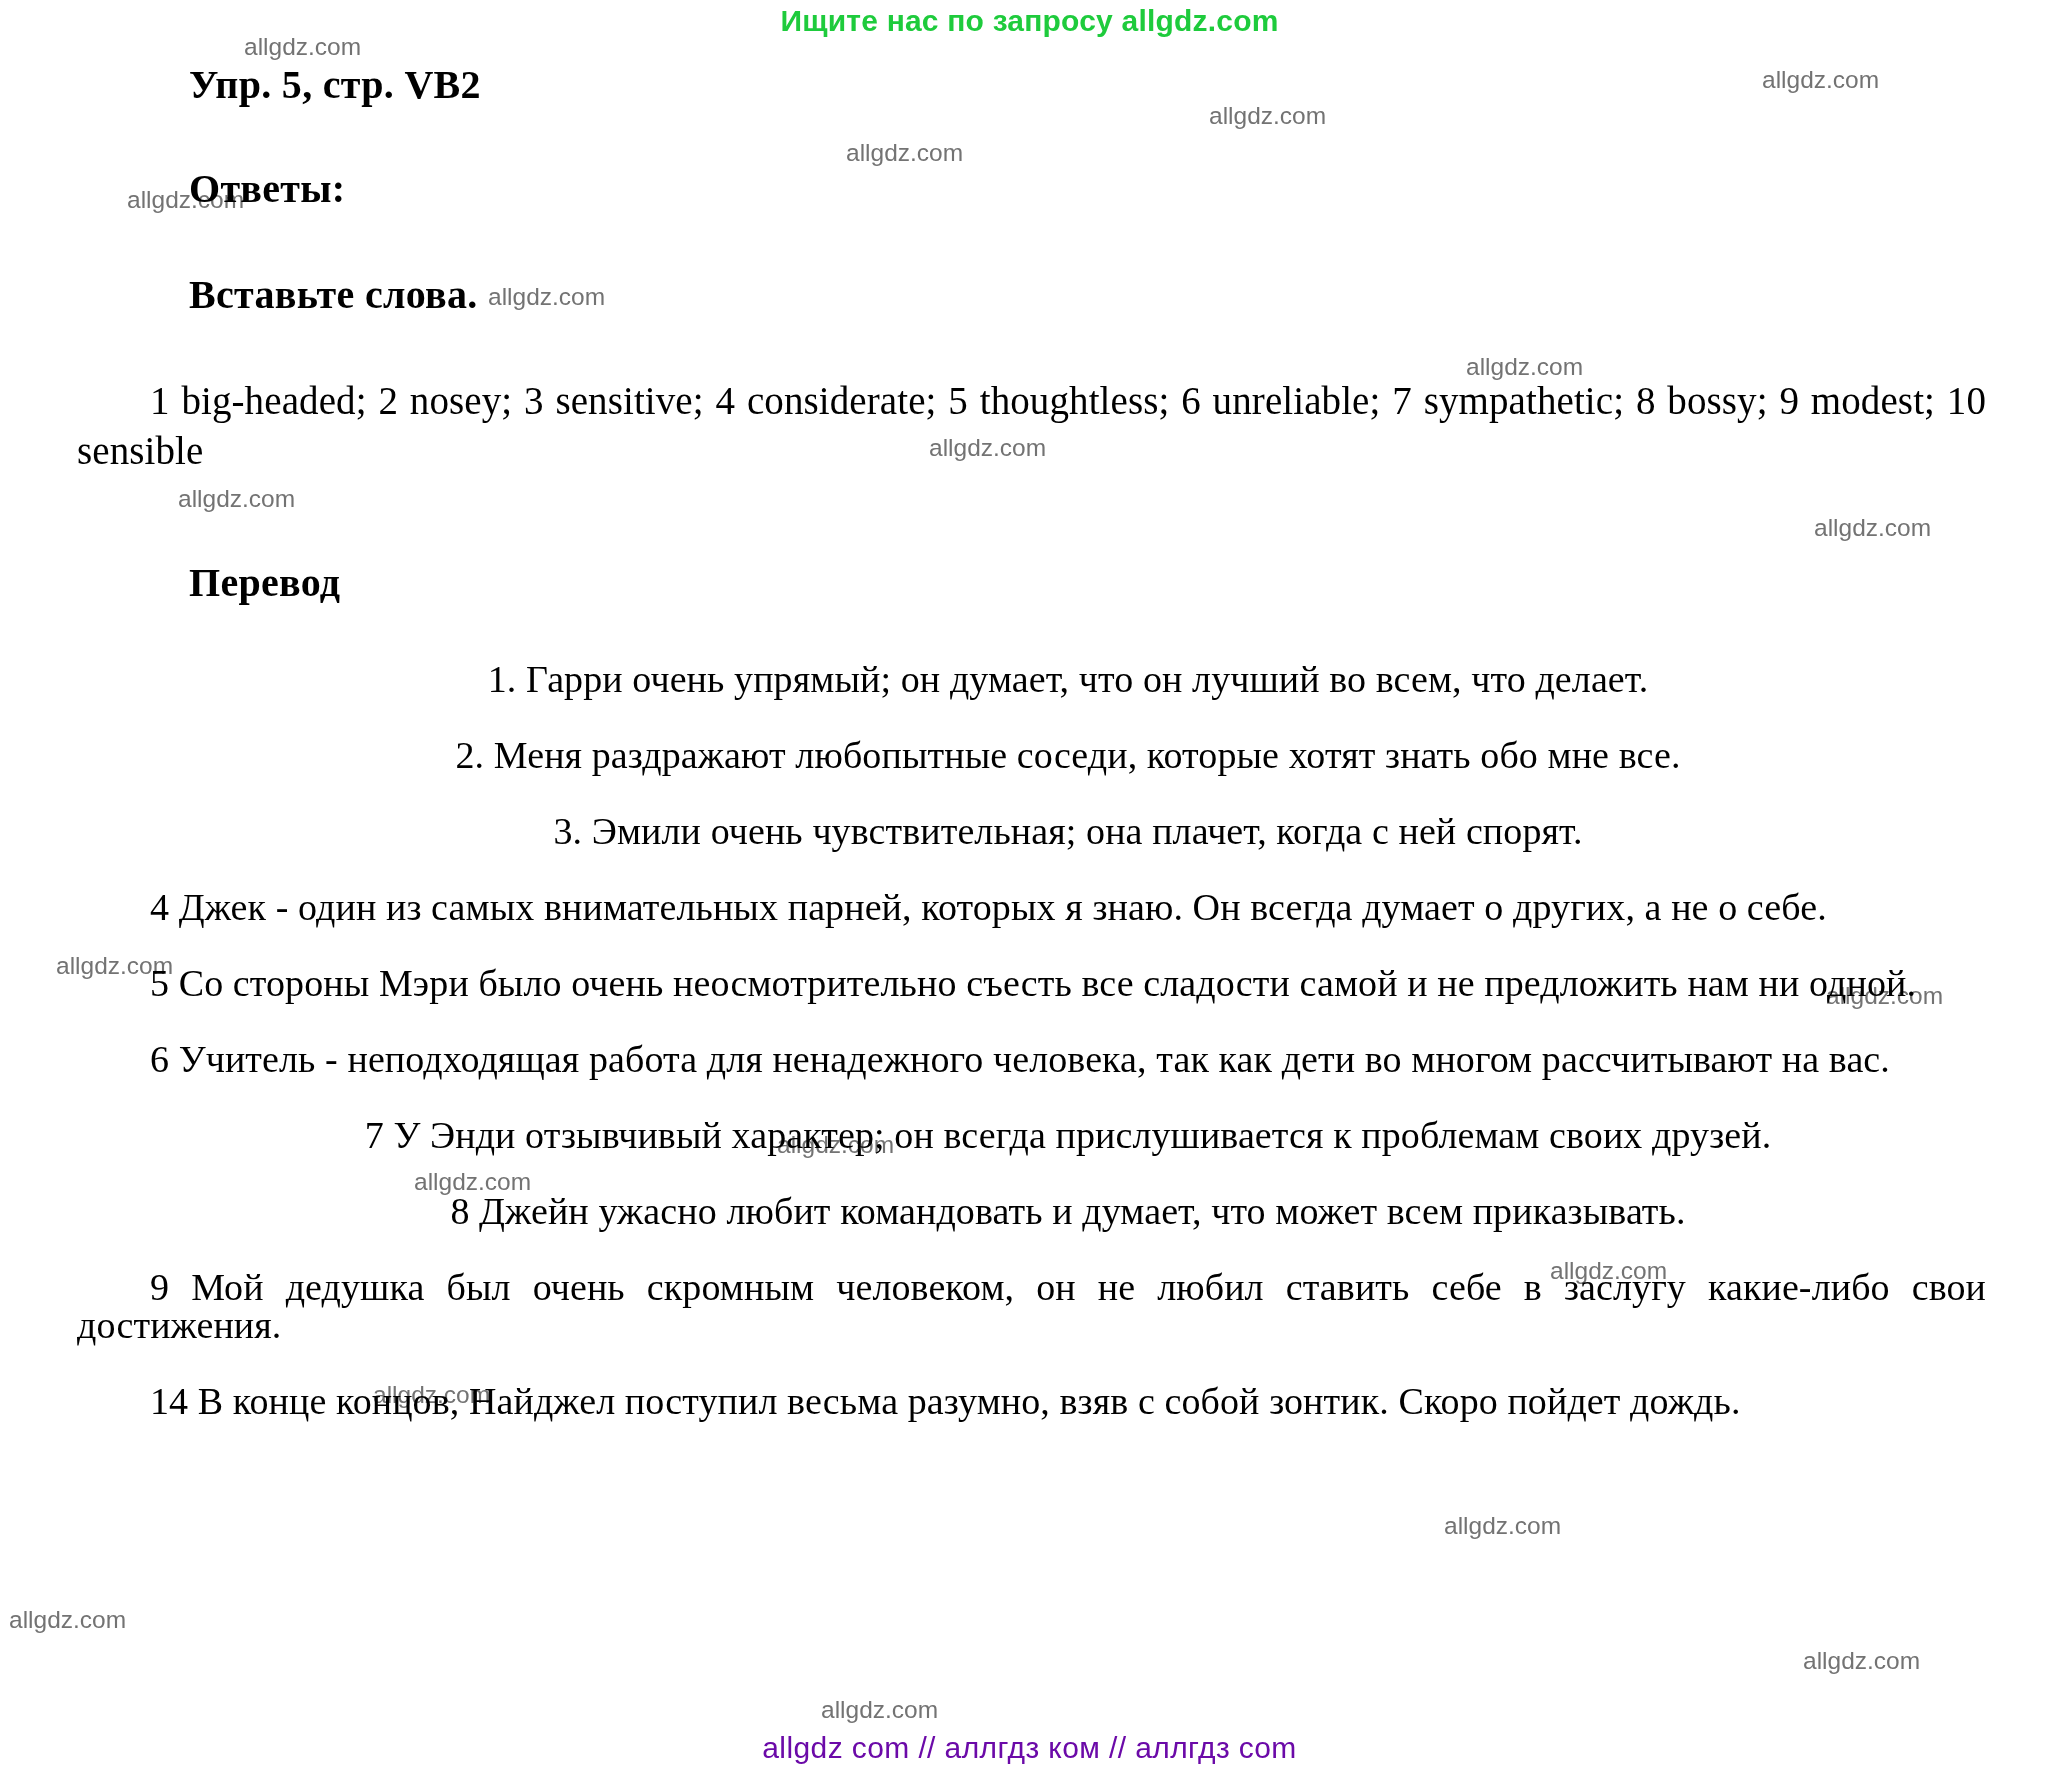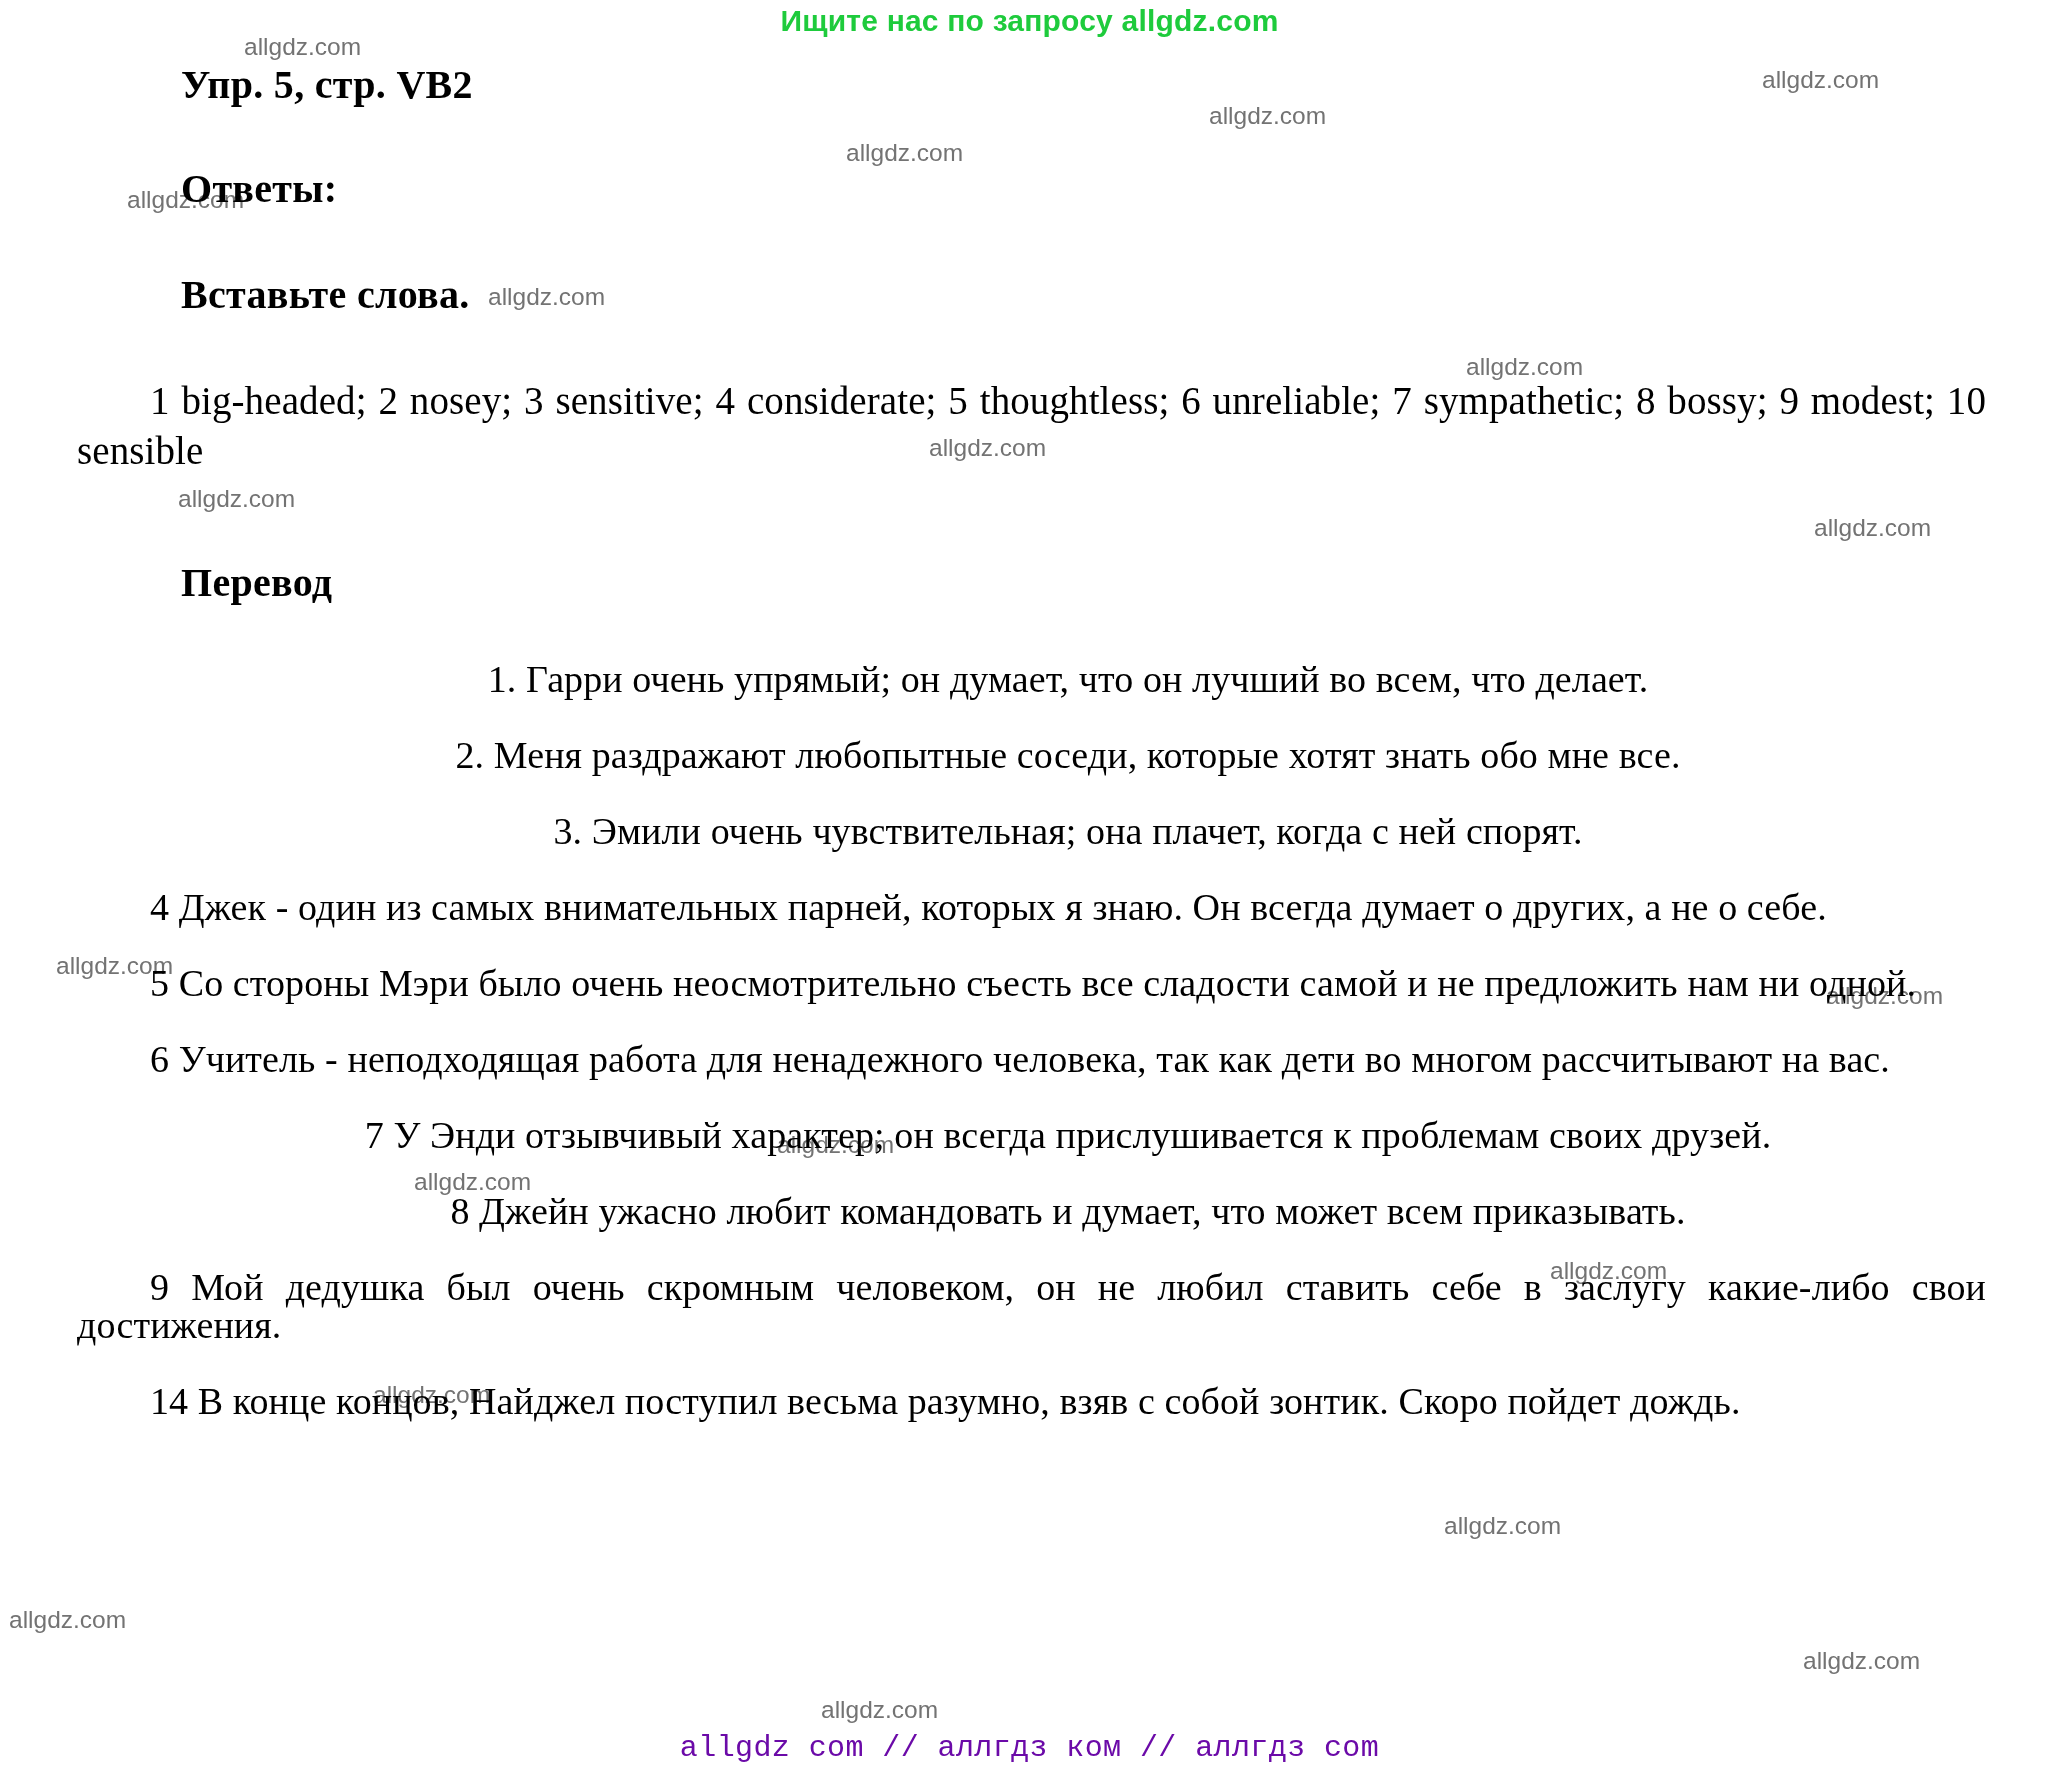--- a/index.html
+++ b/index.html
@@ -44,21 +44,21 @@
     left: 77px;
     top: 55px;
     width: 1909px;
     z-index: 3;
   }
 
   .heading {
     font-weight: bold;
     font-size: 40px;
     line-height: 1.05;
-    margin: 4px;
+    margin: 12px;
     text-indent: 100px;
     letter-spacing: 0.3px;
   }
   .heading-title { margin-top: 9px; }
   .heading-task  { margin-top: 64px; }
   .heading-ans   { margin-top: 62px; }
   .heading-tr    { margin-top: 86px; }
 
   .answers-block {
     margin-top: 60px;
@@ -160,16 +160,16 @@
         <p class="tr-item">5 Со стороны Мэри было очень неосмотрительно съесть все сладости самой и не предложить нам ни одной.</p>
         <p class="tr-item">6 Учитель - неподходящая работа для ненадежного человека, так как дети во многом рассчитывают на вас.</p>
         <p class="tr-item single">7 У Энди отзывчивый характер; он всегда прислушивается к проблемам своих друзей.</p>
         <p class="tr-item single">8 Джейн ужасно любит командовать и думает, что может всем приказывать.</p>
         <p class="tr-item">9 Мой дедушка был очень скромным человеком, он не любил ставить себе в заслугу какие-либо свои достижения.</p>
         <p class="tr-item">14 В конце концов, Найджел поступил весьма разумно, взяв с собой зонтик. Скоро пойдет дождь.</p>
       </div>
 
   </div>
 
-  <div class="footer" style="color: rgb(107, 10, 168); font-family: Liberation Mono, monospace;">allgdz com  //  аллгдз ком  //  аллгдз com</div>
+  <div class="footer" style="color: rgb(107, 10, 168);">allgdz com  //  аллгдз ком  //  аллгдз com</div>
 
 </div>
 
 
 </body></html>

